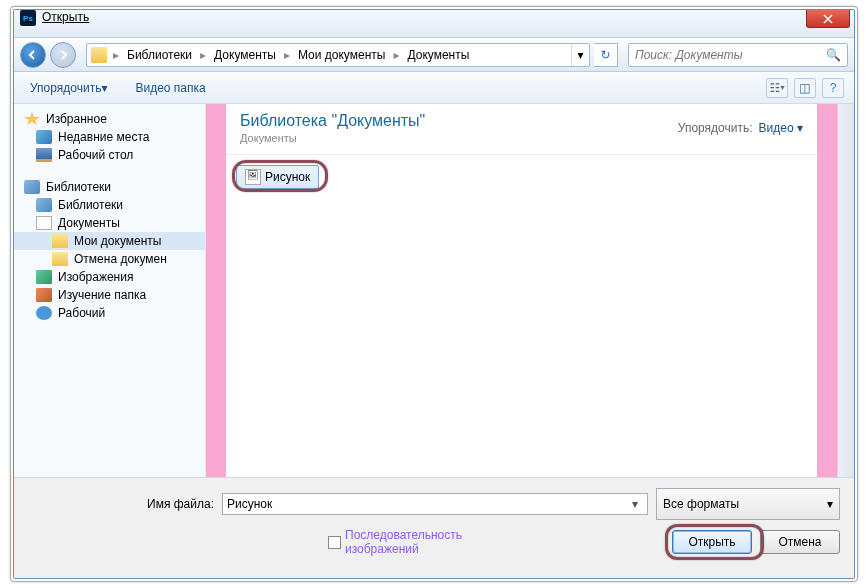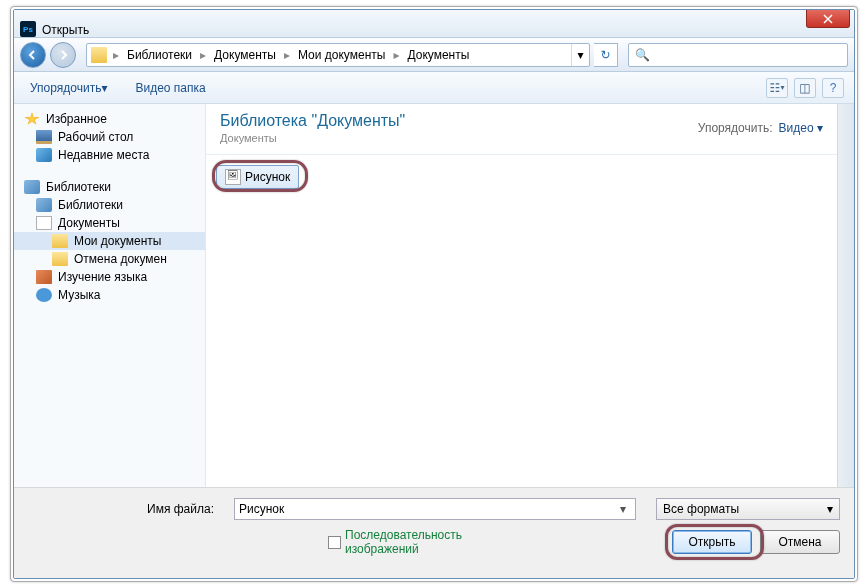--- a/index.html
+++ b/index.html
@@ -1,19 +1,19 @@
 <!DOCTYPE html>
 <html><head>
 <meta charset="utf-8">
 <style>
 * { box-sizing: border-box; margin: 0; padding: 0; font-family: 'Segoe UI', Tahoma, sans-serif; font-size: 12px; }
 body { background: #fff; width: 868px; height: 588px; display: flex; align-items: center; justify-content: center; }
 .outer { width: 848px; height: 576px; border: 1px solid #aaa; border-radius: 4px; padding: 2px; background: #fff; box-shadow: 0 0 3px rgba(0,0,0,.2); }
 .dialog { width: 100%; height: 100%; border: 1px solid #6a8fb5; border-radius: 2px; background: #fff; display: flex; flex-direction: column; overflow: hidden; }
-.titlebar { height: 28px; background: linear-gradient(to bottom, #f4f8fc, #e1ebf5); display: flex; align-items: flex-end; border-bottom: 1px solid #bcd; position: relative; }
+.titlebar { height: 28px; background: linear-gradient(to bottom, #f4f8fc, #e1ebf5); display: flex; align-items: flex-start; border-bottom: 1px solid #bcd; position: relative; text-decoration: underline; }
 .title-icon { width: 16px; height: 16px; margin: 0 6px; background: #001e36; border-radius: 2px; display: flex; align-items: center; justify-content: center; color: #31a8ff; font-size: 8px; font-weight: bold; }
 .title-text { color: #000; }
 .close-btn { position: absolute; right: 4px; top: 0; width: 44px; height: 18px; background: linear-gradient(to bottom,#e46a5e,#c83528); border: 1px solid #8a2a20; border-top: none; border-radius: 0 0 3px 3px; color: #fff; display: flex; align-items: center; justify-content: center; font-weight: bold; cursor: pointer; }
 .close-btn svg { width: 10px; height: 10px; }
 .navbar { height: 34px; background: linear-gradient(to bottom,#fcfdff,#dfe9f5); border-bottom: 1px solid #bcd; display: flex; align-items: center; padding: 0 6px; gap: 4px; }
 .nav-btn { width: 26px; height: 26px; border-radius: 50%; border: 1px solid #7a9ec6; background: radial-gradient(circle at 40% 35%, #5da2e0, #1a5fa0); display: flex; align-items: center; justify-content: center; color: #fff; cursor: pointer; }
 .nav-btn.disabled { background: radial-gradient(circle at 40% 35%, #d8e3ef, #b5c8db); color: #8aa; }
 .nav-btn svg { width: 12px; height: 12px; }
 .breadcrumb { flex: 1; height: 24px; border: 1px solid #a0b8d0; border-radius: 2px; background: #fff; display: flex; align-items: center; overflow: hidden; margin-left: 6px; }
 .bc-icon { width: 16px; height: 16px; margin: 0 4px; background: linear-gradient(to bottom,#fce69a,#f0c24a); border-radius: 1px; }
@@ -21,21 +21,21 @@
 .bc-sep { color: #888; padding: 0 2px; }
 .bc-drop { width: 18px; height: 22px; border-left: 1px solid #cde; display: flex; align-items: center; justify-content: center; cursor: pointer; }
 .refresh { width: 24px; height: 24px; border: 1px solid #a0b8d0; border-left: none; background: #fff; display: flex; align-items: center; justify-content: center; cursor: pointer; }
 .search { width: 220px; height: 24px; border: 1px solid #a0b8d0; border-radius: 2px; background: #fff; display: flex; align-items: center; margin-left: 6px; padding: 0 6px; }
 .search input { border: none; outline: none; flex: 1; color: #888; font-style: italic; }
 .search-icon { color: #5a8; }
 .toolbar { height: 32px; background: linear-gradient(to bottom,#f8fbfe,#e7eff8); border-bottom: 1px solid #d0dce8; display: flex; align-items: center; padding: 0 10px; gap: 16px; }
 .tb-btn { color: #1a4f8a; cursor: pointer; display: flex; align-items: center; gap: 0; padding: 4px 6px; border-radius: 2px; }
 .tb-right { margin-left: auto; display: flex; align-items: center; gap: 6px; }
 .tb-icon { width: 22px; height: 20px; border: 1px solid #b8cde0; background: #f0f6fc; border-radius: 2px; display: flex; align-items: center; justify-content: center; cursor: pointer; color: #4a6a8a; }
-.body { flex: 1; display: flex; overflow: hidden; background: #f9a8d4; }
+.body { flex: 1; display: flex; overflow: hidden; background: #f9a8d4; gap: 20px; }
 .sidebar { width: 192px; border-right: 1px solid #e0e8f0; background: #f7fafd; overflow-y: auto; padding: 6px 0; }
 .tree-group { margin-bottom: 14px; }
 .tree-item { display: flex; align-items: center; padding: 2px 6px 2px 22px; cursor: pointer; gap: 6px; }
 .tree-item.root { padding-left: 10px; }
 .tree-item.child { padding-left: 38px; }
 .tree-item.selected { background: #d8e6f5; }
 .tree-icon { width: 16px; height: 14px; display: inline-block; flex-shrink: 0; }
 .ic-star { background: radial-gradient(circle,#ffd24a,#e8a020); clip-path: polygon(50% 0,61% 35%,98% 35%,68% 57%,79% 91%,50% 70%,21% 91%,32% 57%,2% 35%,39% 35%); }
 .ic-recent { background: linear-gradient(135deg,#6ab8e8,#2a78b8); border-radius: 2px; }
 .ic-desktop { background: linear-gradient(to bottom,#6a9ad0,#3a6aa0); border-radius: 1px; border-bottom: 3px solid #c8a060; }
@@ -54,27 +54,27 @@
 .lib-title { color: #1a6a9a; font-size: 16px; }
 .lib-sub { color: #888; font-size: 11px; margin-top: 2px; }
 .arrange { margin-left: auto; color: #666; display: flex; align-items: center; gap: 6px; }
 .arrange-v { color: #1a4f8a; cursor: pointer; }
 .files { flex: 1; padding: 10px; position: relative; }
 .file-item { display: inline-flex; align-items: center; gap: 4px; padding: 3px 8px; border: 1px solid #7da2ce; background: linear-gradient(to bottom,#eaf3fc,#dceaf9); border-radius: 2px; cursor: pointer; position: relative; }
 .file-ring { position: absolute; border: 3px solid #8a4a56; border-radius: 14px; left: 6px; top: 5px; width: 96px; height: 32px; pointer-events: none; box-shadow: 0 0 2px rgba(0,0,0,.3), inset 0 0 2px rgba(0,0,0,.3); }
 .file-icon { width: 16px; height: 16px; background: #fff; border: 1px solid #aaa; position: relative; }
 .file-icon::before { content: '🖼'; font-size: 9px; position: absolute; left: 1px; top: 0; }
 .bottom { background: #f0f0f0; border-top: 1px solid #d8d8d8; padding: 10px 14px 14px; }
-.row { display: flex; align-items: center; margin-bottom: 8px; gap: 20px; }
+.row { display: flex; align-items: center; margin-bottom: 8px; gap: 8px; }
 .lbl { width: 186px; text-align: right; color: #000; }
 .combo { flex: 1; height: 22px; border: 1px solid #aab; background: #fff; display: flex; align-items: center; padding: 0 4px; cursor: text; }
 .combo input { border: none; outline: none; flex: 1; }
 .combo-arrow { width: 16px; height: 20px; display: flex; align-items: center; justify-content: center; color: #555; cursor: pointer; }
-.fmt-combo { width: 184px; height: 22px; border: 1px solid #aab; background: linear-gradient(to bottom,#fafafa,#e8e8e8); display: flex; align-items: center; padding: 0 6px; cursor: pointer; }
-.chk-row { display: flex; align-items: center; gap: 4px; margin-left: 300px; color: #15803d; cursor: pointer; }
+.fmt-combo { width: 184px; height: 32px; border: 1px solid #aab; background: linear-gradient(to bottom,#fafafa,#e8e8e8); display: flex; align-items: center; padding: 0 6px; cursor: pointer; }
+.chk-row { display: flex; align-items: center; gap: 4px; margin-left: 300px; color: #8b5cf6; cursor: pointer; }
 .chk { width: 13px; height: 13px; border: 1px solid #888; background: #fff; }
 .btns { display: flex; gap: 8px; margin-left: auto; position: relative; }
 .btn { min-width: 80px; height: 24px; border: 1px solid #888; background: linear-gradient(to bottom,#fafafa,#e4e4e4); border-radius: 3px; cursor: pointer; padding: 0 14px; }
 .btn.primary { border: 1px solid #3a7ac0; background: linear-gradient(to bottom,#f2f8ff,#cfe5fb); box-shadow: 0 0 0 1px #8ab8e8 inset; }
 .btn-ring { position: absolute; border: 3px solid #8a4a56; border-radius: 12px; left: -7px; top: -6px; width: 99px; height: 36px; pointer-events: none; box-shadow: 0 0 2px rgba(0,0,0,.3), inset 0 0 2px rgba(0,0,0,.3); }
 .scrollbar { width: 17px; background: linear-gradient(to right,#eaeff5,#dde6f0); border-left: 1px solid #d0dae6; }
 </style>
 </head>
 <body>
 
@@ -112,20 +112,21 @@
       <span class="bc-part">Мои документы</span>
       <span class="bc-sep">▸</span>
       <span class="bc-part">Документы</span>
       <span style="flex:1"></span>
       <span class="bc-drop">▾</span>
     </div>
     <div class="refresh">
       <span style="color:#2a6ab0">↻</span>
     </div>
     <div class="search">
+      <input placeholder="Поиск: Документы" style="">
       <span class="search-icon">🔍</span>
     </div>
   </div>
 
   <div class="toolbar">
     <div class="tb-btn">
       <span>Упорядочить</span>
       <span>▾</span>
     </div>
     <div class="tb-btn">Видео папка</div>
@@ -144,26 +145,26 @@
   </div>
 
   <div class="body">
     <div class="sidebar">
       <div class="tree-group">
         <div class="tree-item root">
               <span class="tree-icon ic-star"></span>
               <span>Избранное</span>
             </div>
         <div class="tree-item">
+              <span class="tree-icon ic-recent"></span>
+              <span>Недавние места</span>
+            </div>
+        <div class="tree-item">
               <span class="tree-icon ic-desktop"></span>
               <span>Рабочий стол</span>
-            </div>
-        <div class="tree-item">
-              <span class="tree-icon ic-recent"></span>
-              <span>Недавние места</span>
             </div>
       </div>
       <div class="tree-group">
         <div class="tree-item root">
               <span class="tree-icon ic-lib"></span>
               <span>Библиотеки</span>
             </div>
         <div class="tree-item">
               <span class="tree-icon ic-lib"></span>
               <span>Библиотеки</span>
@@ -174,26 +175,30 @@
             </div>
         <div class="tree-item child selected">
               <span class="tree-icon ic-folder"></span>
               <span>Мои документы</span>
             </div>
         <div class="tree-item child">
               <span class="tree-icon ic-folder"></span>
               <span>Отмена докумен</span>
             </div>
         <div class="tree-item">
+              <span class="tree-icon ic-img"></span>
+              <span>Изображения</span>
+            </div>
+        <div class="tree-item">
               <span class="tree-icon ic-learn"></span>
-              <span>Изучение языка</span>
+              <span>Изучение папка</span>
             </div>
         <div class="tree-item">
               <span class="tree-icon ic-music"></span>
-              <span>Музыка</span>
+              <span>Рабочий</span>
             </div>
       </div>
     </div>
 
     <div class="main">
       <div class="main-header">
         <div>
           <div class="lib-title">Библиотека "Документы"</div>
           <div class="lib-sub">Документы</div>
         </div>

